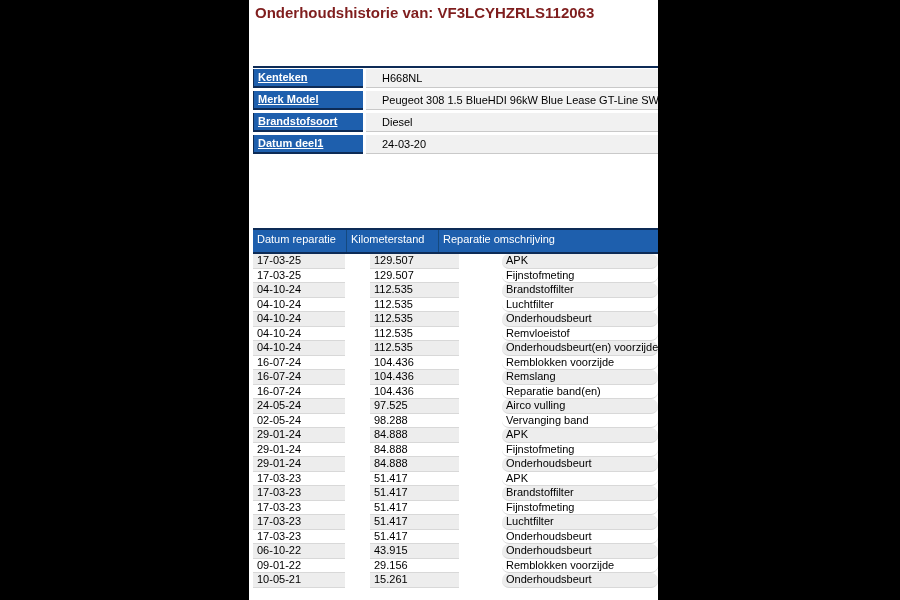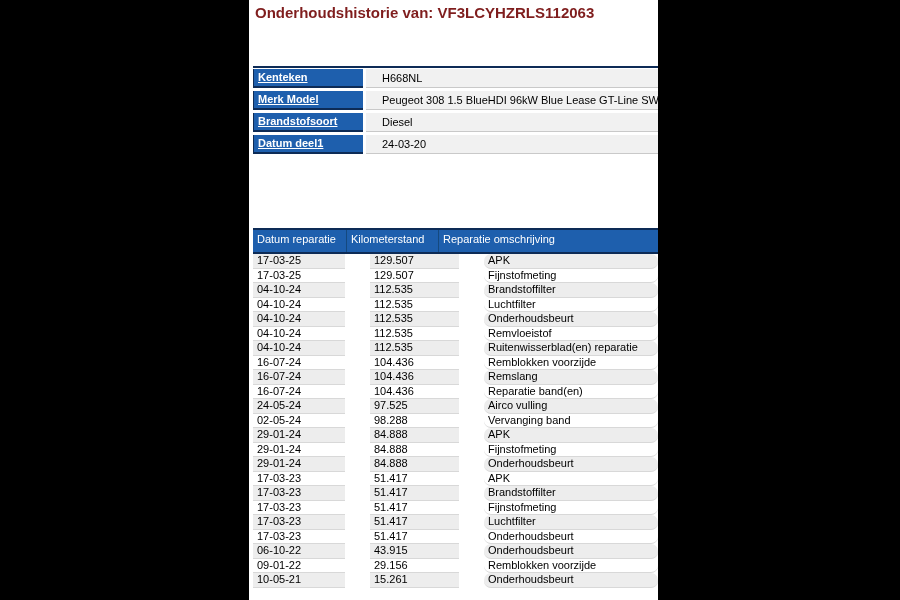--- a/index.html
+++ b/index.html
@@ -75,21 +75,21 @@
 
   .history-row { display: flex; height: 14.5px; background: #fff; gap: 22px; }
   .history-row .cell {
     font-size: 11px; line-height: 13px; color: #000;
     padding-left: 4px;
     border-bottom: 1px solid #d8d8d8;
     white-space: nowrap; overflow: hidden;
     background: #fff;
   }
   .history-row .cell.c1 { width: 92px; flex: 0 0 92px; margin-right: 3px; }
-  .history-row .cell.c2 { width: 89px; flex: 0 0 89px; margin-right: 3px; }
+  .history-row .cell.c2 { width: 89px; flex: 0 0 89px; margin-right: 21px; }
   .history-row .cell.c3 { flex: 1 1 auto; border-radius: 7px; }
   .history-row.odd .cell { background: #ededed; }
 </style>
 </head>
 <body>
 
 <div class="letterbox left"></div>
 <div class="letterbox right"></div>
 
 <div class="report-page">
@@ -150,21 +150,21 @@
           <div class="cell c3">Onderhoudsbeurt</div>
         </div>
         <div class="history-row">
           <div class="cell c1">04-10-24</div>
           <div class="cell c2">112.535</div>
           <div class="cell c3">Remvloeistof</div>
         </div>
         <div class="history-row odd">
           <div class="cell c1">04-10-24</div>
           <div class="cell c2">112.535</div>
-          <div class="cell c3">Ruitenwisserblad(en) reparatie</div>
+          <div class="cell c3">Onderhoudsbeurt(en) voorzijde</div>
         </div>
         <div class="history-row">
           <div class="cell c1">16-07-24</div>
           <div class="cell c2">104.436</div>
           <div class="cell c3">Remblokken voorzijde</div>
         </div>
         <div class="history-row odd">
           <div class="cell c1">16-07-24</div>
           <div class="cell c2">104.436</div>
           <div class="cell c3">Remslang</div>

